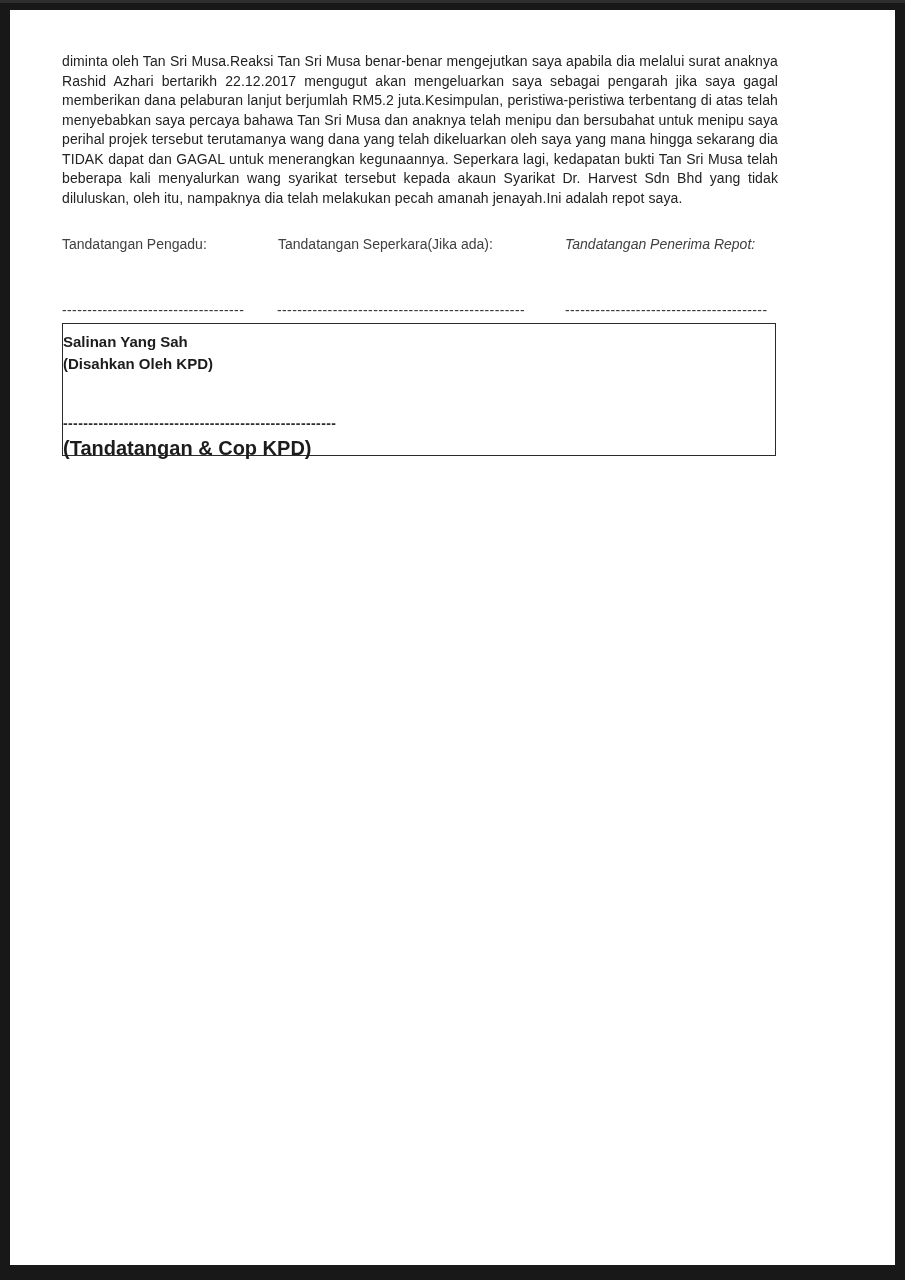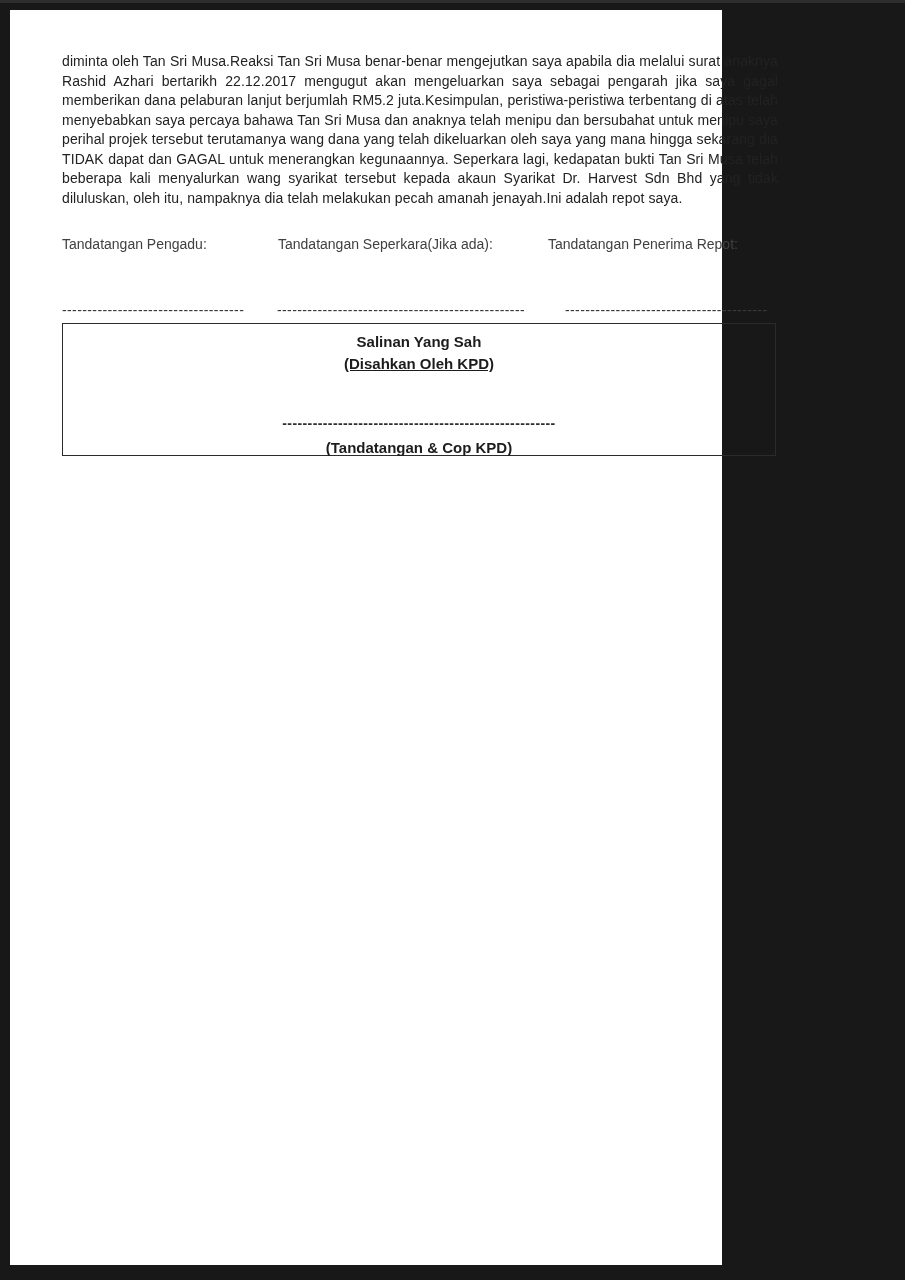--- a/index.html
+++ b/index.html
@@ -17,21 +17,21 @@
   .frame-top-edge {
     position: absolute;
     left: 0; top: 0;
     width: 905px; height: 3px;
     background: #2e2e2e;
   }
   .page {
     position: absolute;
     left: 10px;
     top: 10px;
-    width: 712px;
+    width: 885px;
     height: 1255px;
     background: #ffffff;
   }
   .body-paragraph {
     position: absolute;
     left: 52px;
     top: 42px;
     width: 716px;
     font-size: 14px;
     line-height: 19.5px;
@@ -41,65 +41,64 @@
   }
   .sig-label {
     position: absolute;
     top: 226px;
     font-size: 14px;
     color: #404040;
     white-space: nowrap;
   }
   .sig-label-1 { left: 52px; }
   .sig-label-2 { left: 268px; }
-  .sig-label-3 { left: 538px; }
+  .sig-label-3 { left: 555px; font-style: italic; }
   .sig-line {
     position: absolute;
     top: 292px;
     font-size: 14px;
     color: #3a3a3a;
     letter-spacing: 0.4px;
     white-space: nowrap;
   }
   .sig-line-1 { left: 52px; }
   .sig-line-2 { left: 267px; }
   .sig-line-3 { left: 555px; }
   .cert-box {
     position: absolute;
     left: 52px;
     top: 313px;
     width: 712px;
     height: 131px;
     border: 1.5px solid #2b2b2b;
-    text-align: center;
+    text-align: left;
     color: #1c1c1c;
   }
   .cert-title {
     margin-top: 7px;
     font-size: 15px;
     font-weight: bold;
     line-height: 22px;
   }
   .cert-subtitle {
     font-size: 15px;
     font-weight: bold;
     line-height: 22px;
-    text-decoration: underline;
   }
   .cert-sig-line {
     margin-top: 40px;
     font-size: 14px;
     font-weight: bold;
     line-height: 16px;
     letter-spacing: 0.4px;
     color: #2e2e2e;
   }
   .cert-caption {
     margin-top: 6px;
-    font-size: 15px;
+    font-size: 20px;
     font-weight: bold;
     line-height: 22px;
   }
 </style>
 </head>
 <body>
 
 <div class="frame-top-edge"></div>
 
 <div class="page">

